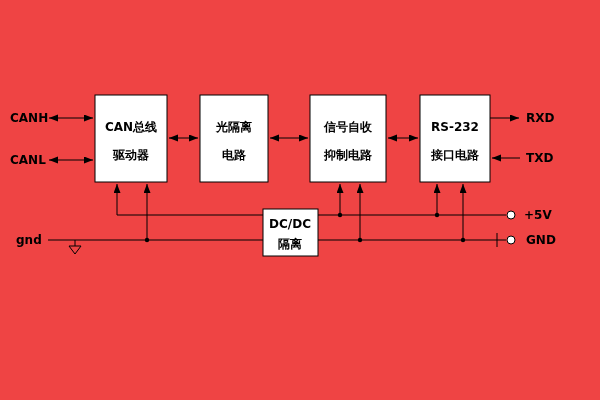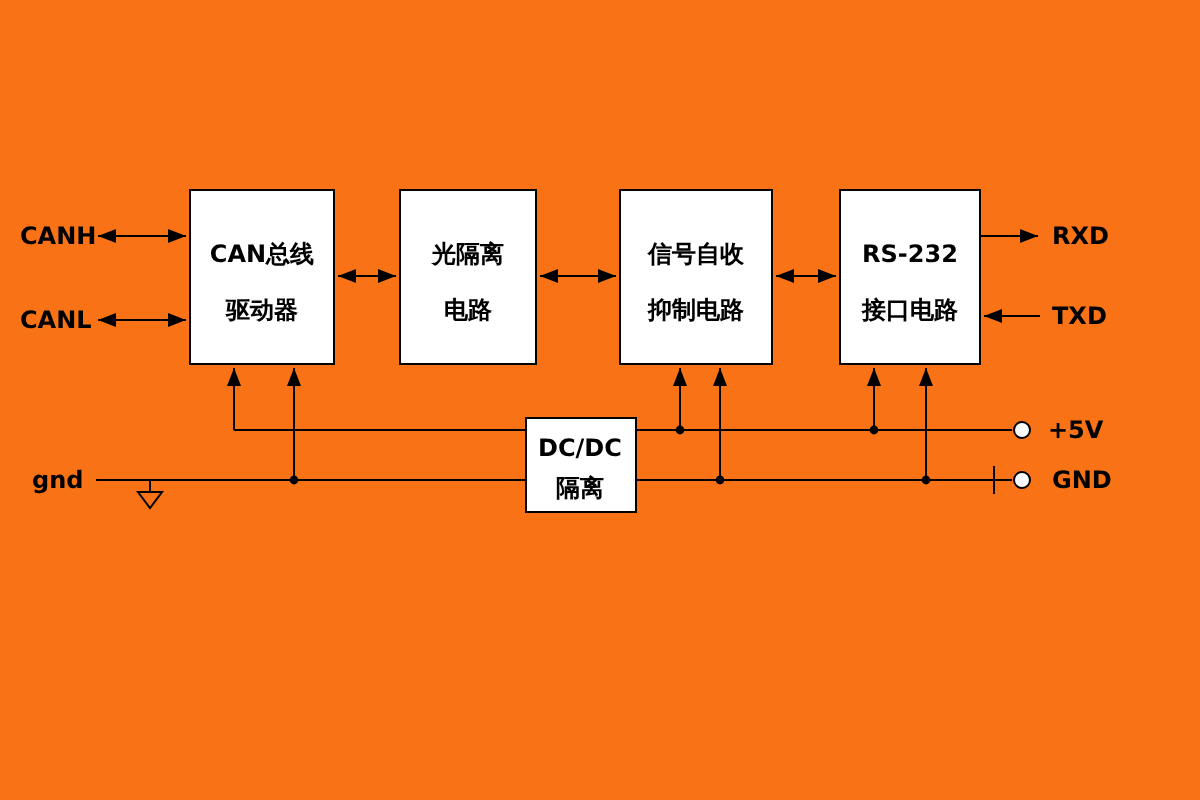--- a/index.html
+++ b/index.html
@@ -4,21 +4,21 @@
 <style>
   html, body {
     margin: 0;
     padding: 0;
     background: #ffffff;
   }
   .stage {
     position: relative;
     width: 600px;
     height: 400px;
-    background: #f97316;
+    background: #ef4444;
     font-family: "DejaVu Sans", "Liberation Sans", sans-serif;
     overflow: hidden;
   }
   svg { position: absolute; left: 0; top: 0; }
   .blk  { fill: #ffffff; stroke: #000000; stroke-width: 1; }
   .wire { stroke: #000000; stroke-width: 1; fill: none; }
   .blktext {
     font-family: "DejaVu Sans", "Liberation Sans", sans-serif;
     font-size: 12px;
     font-weight: bold;

